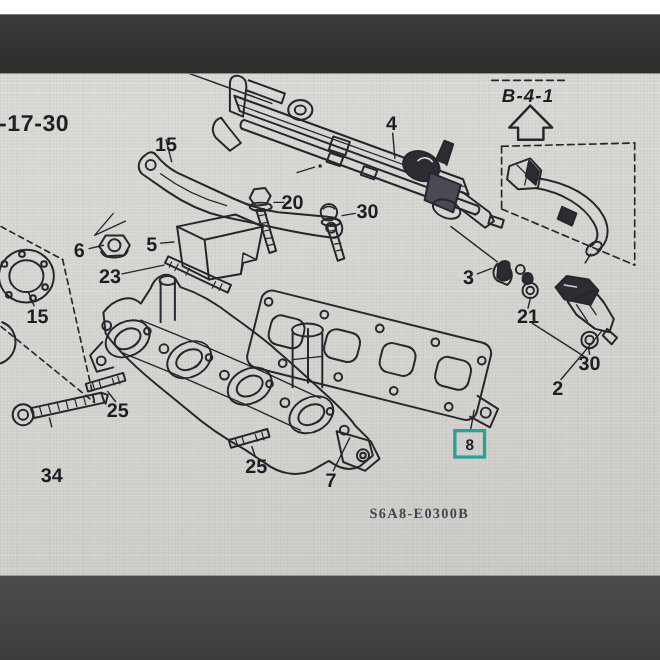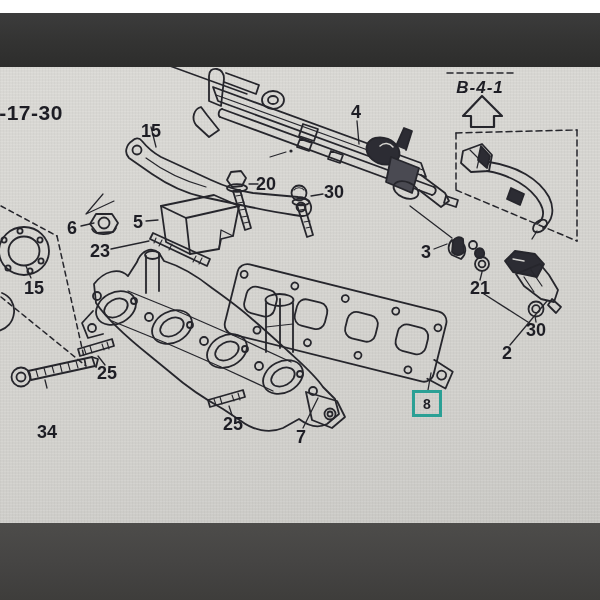--- a/index.html
+++ b/index.html
@@ -285,15 +285,16 @@
       <span class="callout" style="left:536px;top:330px;">30</span>
       <span class="callout" style="left:107px;top:373px;">25</span>
       <span class="callout" style="left:47px;top:396px;margin-top:36px;">34</span>
       <span class="callout" style="left:233px;top:424px;">25</span>
       <span class="callout" style="left:301px;top:437px;">7</span>
 
       <div class="hl-box">
         <span class="callout">8</span>
       </div>
 
+      <span class="code">S6A8-E0300B</span>
     </div>
   </div>
 </div>
 
 </body></html>

